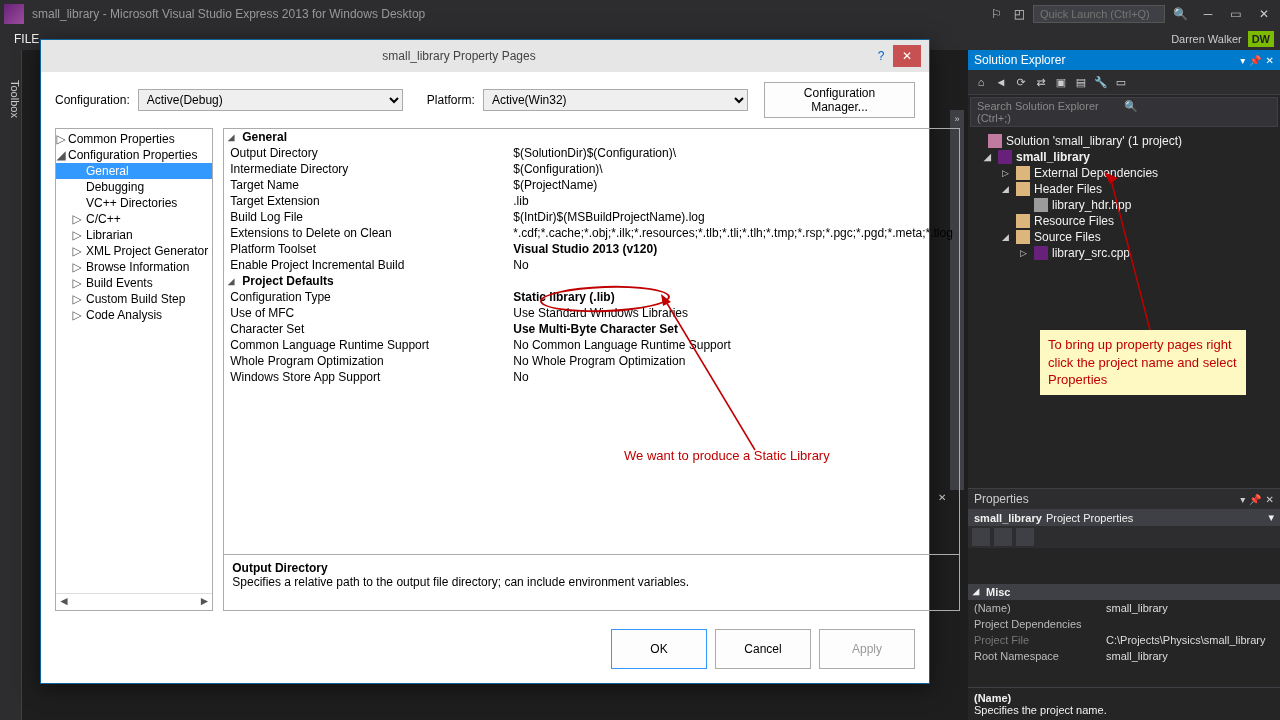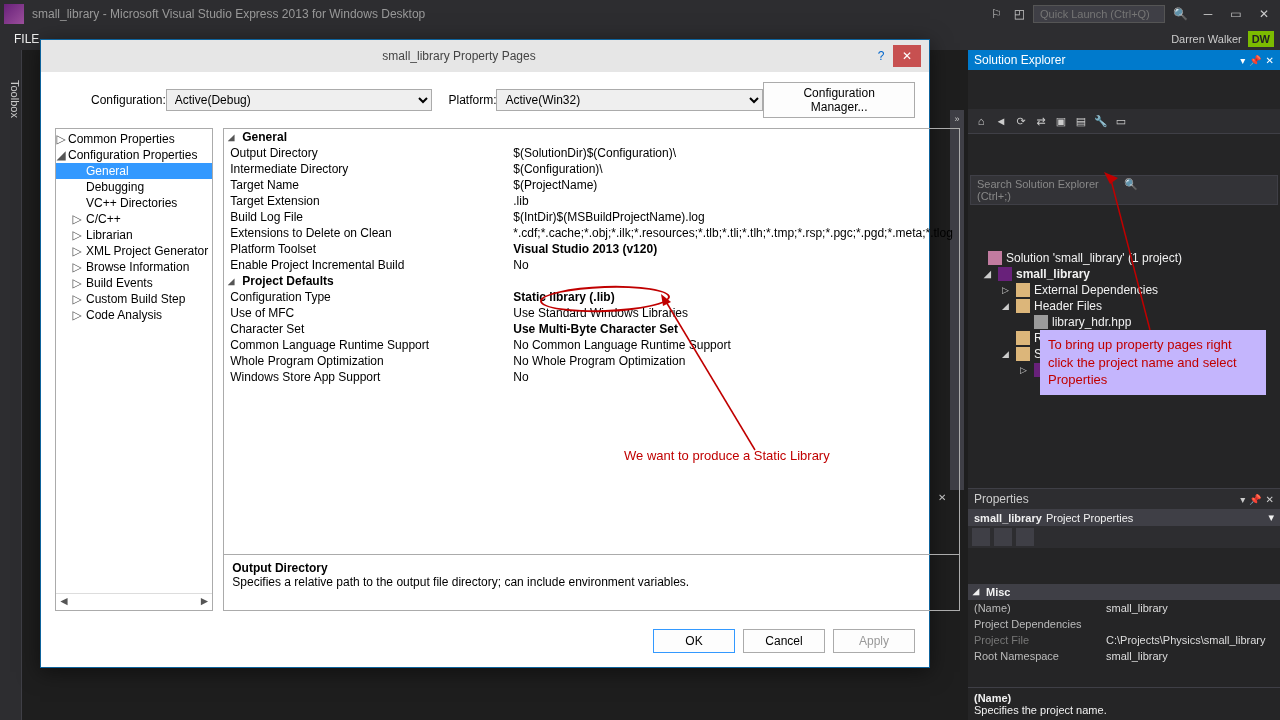--- a/index.html
+++ b/index.html
@@ -27,21 +27,21 @@
 .editor-area { flex: 1; background: #1e1e1e; position: relative; }
 .right-panels { width: 312px; background: #252526; display: flex; flex-direction: column; }
 
 
 .dialog { position: absolute; left: 40px; top: 39px; width: 890px; background: #fff; color: #000; border: 1px solid #0e639c; box-shadow: 0 4px 20px rgba(0,0,0,0.5); z-index: 10; }
 .dialog-title { height: 32px; background: #e6e6e6; display: flex; align-items: center; padding: 0 8px; }
 .dialog-title .txt { flex: 1; text-align: center; color: #444; font-size: 12px; }
 .dialog-title .help { width: 24px; text-align: center; color: #0066cc; cursor: pointer; }
 .dialog-title .close { width: 28px; height: 22px; background: #c75050; color: #fff; text-align: center; line-height: 22px; cursor: pointer; }
 
-.dialog-toolbar { padding: 10px 14px; display: flex; align-items: center; gap: 0; font-size: 12px; margin-left: 36px; }
+.dialog-toolbar { padding: 10px 14px; display: flex; align-items: center; gap: 8px; font-size: 12px; }
 .dialog-toolbar select { border: 1px solid #ababab; padding: 2px 4px; font-size: 12px; }
 .dialog-toolbar .cfg-sel { width: 270px; }
 .dialog-toolbar .plat-sel { width: 270px; }
 .dialog-toolbar button { border: 1px solid #ababab; background: #fdfdfd; padding: 3px 10px; font-size: 12px; cursor: pointer; }
 
 .dialog-body { display: flex; padding: 0 14px 10px 14px; gap: 10px; }
 .tree-pane { width: 168px; border: 1px solid #ababab; padding: 2px 0; font-size: 12px; }
 .tree-item { padding: 1px 4px 1px 18px; white-space: nowrap; cursor: pointer; position: relative; }
 .tree-item.lvl1 { padding-left: 12px; }
 .tree-item.lvl2 { padding-left: 30px; }
@@ -57,21 +57,21 @@
 .prop-cat { font-weight: bold; padding: 1px 6px 1px 18px; position: relative; }
 .prop-cat::before { content: "◢"; position: absolute; left: 4px; font-size: 8px; color: #555; top: 4px; }
 .prop-row.bold .v { font-weight: bold; }
 
 .prop-desc { border-top: 1px solid #ababab; padding: 6px 8px; height: 56px; font-size: 12px; }
 .prop-desc .t { font-weight: bold; }
 
 .tree-scroll { display:flex; justify-content:space-between; padding:0 2px; border-top:1px solid #ddd; margin-top:380px; color:#555; }
 
 .dialog-buttons { padding: 8px 14px 14px; display: flex; justify-content: flex-end; gap: 8px; }
-.dialog-buttons button { width: 82px; padding: 4px 0; border: 1px solid #ababab; background: #fdfdfd; font-size: 12px; cursor: pointer; }
+.dialog-buttons button { width: 96px; padding: 12px 0; border: 1px solid #ababab; background: #fdfdfd; font-size: 12px; cursor: pointer; }
 .dialog-buttons button.default { border: 1px solid #3399ff; }
 .dialog-buttons button.disabled { color: #999; }
 
 
 .panel { display: flex; flex-direction: column; }
 .panel-header { background: #007acc; color: #fff; padding: 3px 6px; font-size: 12px; display: flex; align-items: center; }
 .panel-header .name { flex: 1; }
 .panel-header .ctrl { margin-left: 4px; cursor: pointer; font-size: 10px; }
 .sol-toolbar { background: #2d2d30; padding: 3px 4px; display: flex; gap: 2px; border-bottom: 1px solid #3f3f46; }
 .sol-toolbar .tb { width: 18px; height: 18px; display: flex; align-items: center; justify-content: center; color: #ccc; font-size: 11px; cursor: pointer; }
@@ -85,39 +85,39 @@
 .sol-item.d3 { padding-left: 50px; }
 .sol-item .exp { width: 10px; color: #ccc; font-size: 9px; }
 .sol-item .ico { width: 14px; height: 14px; display: inline-block; }
 .sol-item .ico.sln { background: #c27ba0; }
 .sol-item .ico.proj { background: #68217a; }
 .sol-item .ico.fold { background: #dcb67a; }
 .sol-item .ico.hpp { background: #9b9b9b; }
 .sol-item .ico.cpp { background: #68217a; }
 .sol-item.bold { font-weight: bold; }
 
-.solution-explorer { flex: 1; min-height: 0; gap: 39px; }
+.solution-explorer { flex: 1; min-height: 0; }
 .properties-panel { height: 232px; border-top: 1px solid #3f3f46; }
 .prop-subhead { background: #3f3f46; padding: 2px 6px; font-size: 11px; display:flex; align-items:center; }
 .prop-subhead .pn { font-weight: bold; margin-right: 4px; }
 .prop-tb { background: #2d2d30; padding: 2px 4px; display: flex; gap: 4px; }
 .prop-tb .tb { width: 18px; height: 18px; background: #3f3f46; }
 .prop-list { font-size: 11px; margin-top: 36px; }
 .prop-list .cat { background: #3f3f46; padding: 2px 6px 2px 18px; font-weight: bold; position: relative; }
 .prop-list .cat::before { content:"◢"; position:absolute; left:5px; font-size:8px; top:3px; }
 .prop-list .row { display: flex; padding: 2px 6px; }
 .prop-list .row .k { width: 132px; color: #bbb; }
 .prop-list .row .v { flex: 1; color: #ddd; white-space:nowrap; overflow:hidden; }
 .prop-list .row.dim .k { color: #777; }
 .prop-foot { border-top: 1px solid #3f3f46; padding: 4px 6px; font-size: 11px; }
 .prop-foot .t { font-weight: bold; }
 
 
 .anno-red { color: #c00000; font-size: 13px; position: absolute; z-index: 20; pointer-events: none; }
-.anno-box { position: absolute; background: #c4b5fd; color: #c00000; padding: 6px 8px; font-size: 13px; z-index: 20; width: 226px; line-height: 1.35; }
+.anno-box { position: absolute; background: #fef9c3; color: #c00000; padding: 6px 8px; font-size: 13px; z-index: 20; width: 206px; line-height: 1.35; }
 .circle { position: absolute; border: 2px solid #c00000; border-radius: 50%/50%; width: 130px; height: 26px; z-index: 15; transform: rotate(-2deg); }
 svg.anno-line { position: absolute; z-index: 19; pointer-events: none; }
 
 .gut { position: absolute; left: 24px; top: 80px; color: #666; font-size: 11px; line-height: 370px; }
 .gut2 { position: absolute; left: 24px; top: 460px; color: #666; font-size: 11px; }
 </style>
 </head>
 <body>
 
 <div class="titlebar">

